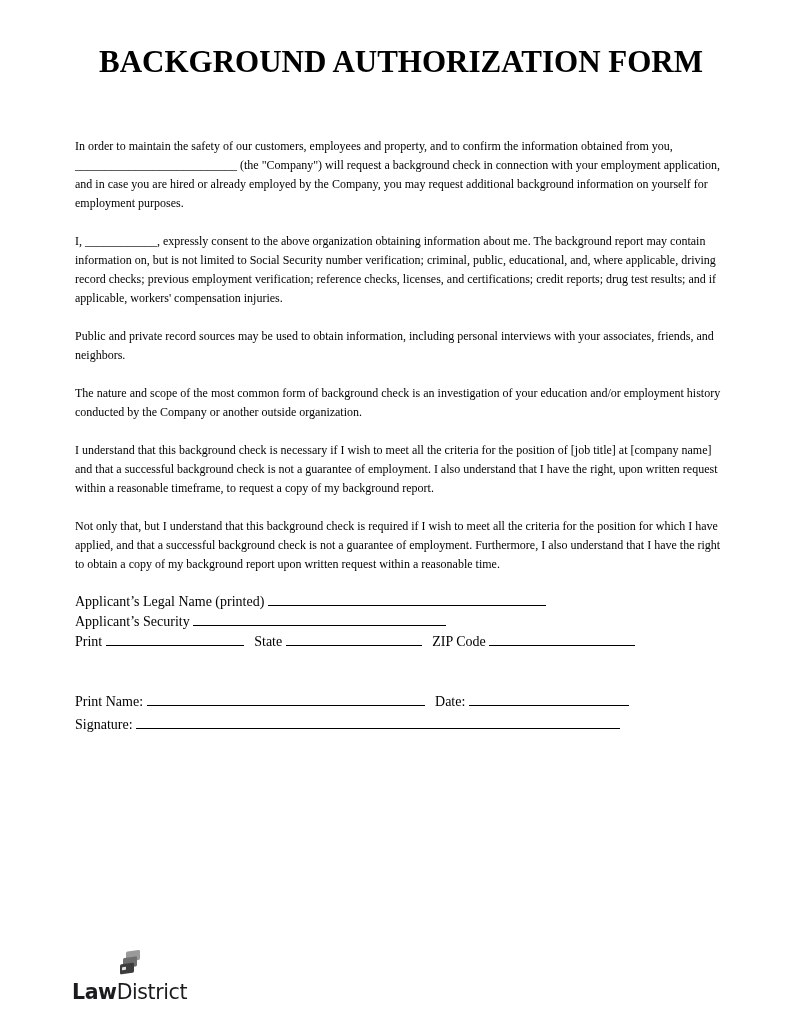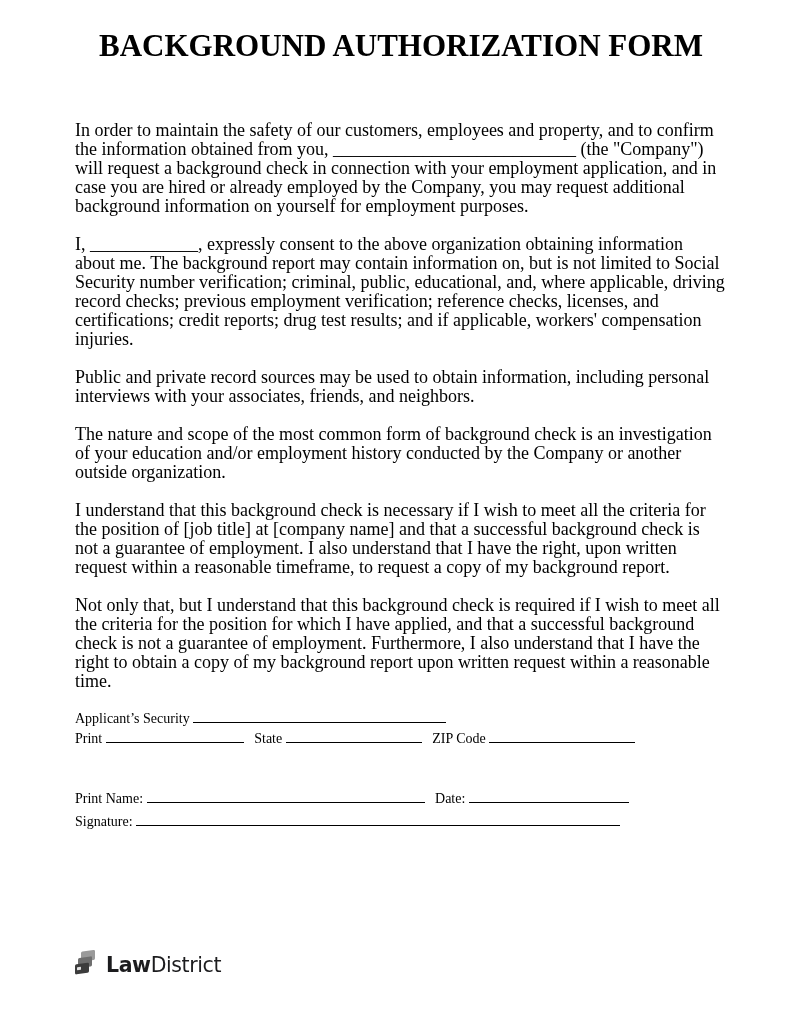--- a/index.html
+++ b/index.html
@@ -18,31 +18,31 @@
     width: 800px;
     height: 1035px;
     background: #ffffff;
     overflow: hidden;
   }
   .content {
     padding: 0 73px 0 75px;
   }
   .title {
     margin: 0;
-    padding-top: 28px;
+    padding-top: 44px;
     text-align: center;
     font-family: "Liberation Serif", serif;
     font-weight: 700;
     font-size: 31px;
     line-height: 36px;
     color: #000000;
     white-space: nowrap;
   }
   .para {
-    font-size: 18px;
+    font-size: 12px;
     line-height: 19px;
     margin: 19px 0 0 0;
     text-align: left;
   }
   .para.first {
     margin-top: 57px;
   }
   .fields {
     margin-top: 18px;
     font-size: 14px;
@@ -71,21 +71,22 @@
     margin-top: 38px;
     font-size: 14px;
     line-height: 23px;
   }
   .footer {
     position: absolute;
     left: 72px;
     top: 950px;
     display: flex;
     align-items: center;
-    gap: 8px;
+    gap: 0;
+    flex-direction: column;
   }
   .brand {
     font-family: "DejaVu Sans", sans-serif;
     font-size: 20.5px;
     letter-spacing: -0.4px;
     color: #1c1c1e;
   }
   .brand .bold { font-weight: 700; }
   .logo-icon { display: inline-block; }
 </style>
@@ -98,20 +99,24 @@
     <h1 class="title">BACKGROUND AUTHORIZATION FORM</h1>
 
     <p class="para first">In order to maintain the safety of our customers, employees and property, and to confirm the information obtained from you, ___________________________ (the "Company") will request a background check in connection with your employment application, and in case you are hired or already employed by the Company, you may request additional background information on yourself for employment purposes.</p>
     <p class="para">I, ____________, expressly consent to the above organization obtaining information about me. The background report may contain information on, but is not limited to Social Security number verification; criminal, public, educational, and, where applicable, driving record checks; previous employment verification; reference checks, licenses, and certifications; credit reports; drug test results; and if applicable, workers' compensation injuries.</p>
     <p class="para">Public and private record sources may be used to obtain information, including personal interviews with your associates, friends, and neighbors.</p>
     <p class="para">The nature and scope of the most common form of background check is an investigation of your education and/or employment history conducted by the Company or another outside organization.</p>
     <p class="para">I understand that this background check is necessary if I wish to meet all the criteria for the position of [job title] at [company name] and that a successful background check is not a guarantee of employment. I also understand that I have the right, upon written request within a reasonable timeframe, to request a copy of my background report.</p>
     <p class="para">Not only that, but I understand that this background check is required if I wish to meet all the criteria for the position for which I have applied, and that a successful background check is not a guarantee of employment. Furthermore, I also understand that I have the right to obtain a copy of my background report upon written request within a reasonable time.</p>
 
     <div class="fields">
+      <div class="field-row">
+        <span>Applicant’s Legal Name (printed)</span>
+        <span class="blank w-legal"></span>
+      </div>
       <div class="field-row">
         <span>Applicant’s Security</span>
         <span class="blank w-addr"></span>
       </div>
       <div class="field-row">
         <span>Print</span>
         <span class="blank w-city"></span>
         <span>State</span>
         <span class="blank w-state"></span>
         <span>ZIP Code</span>

